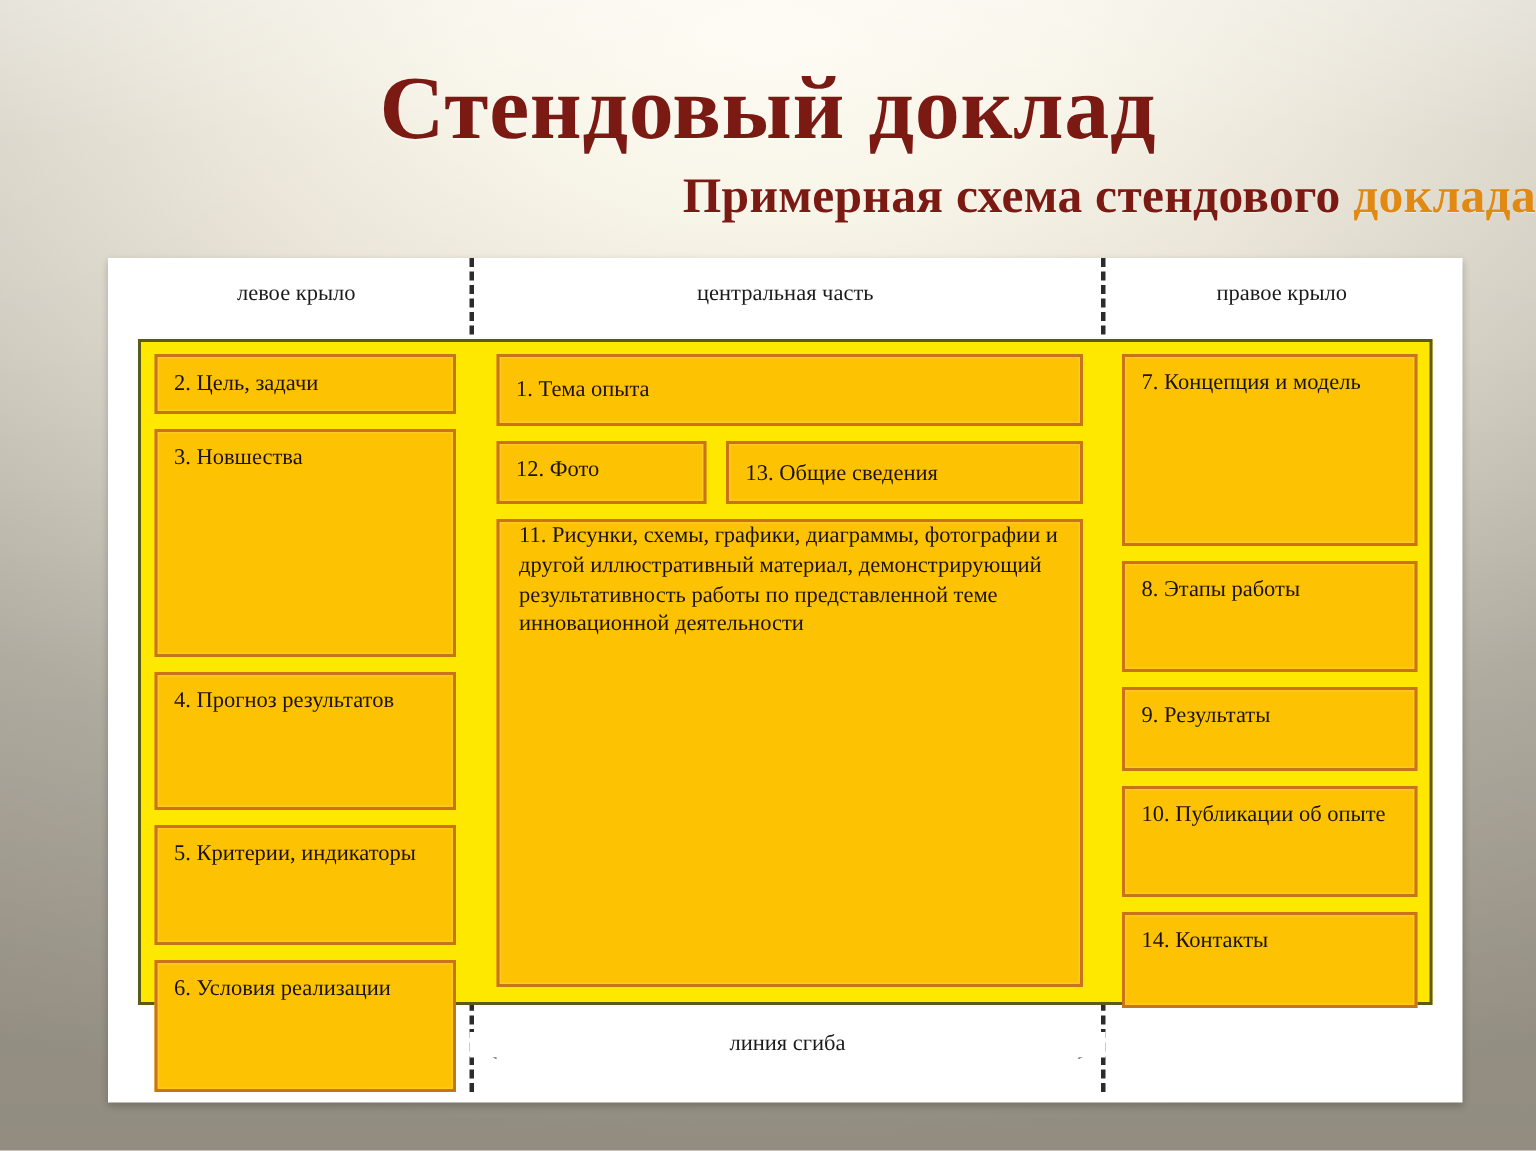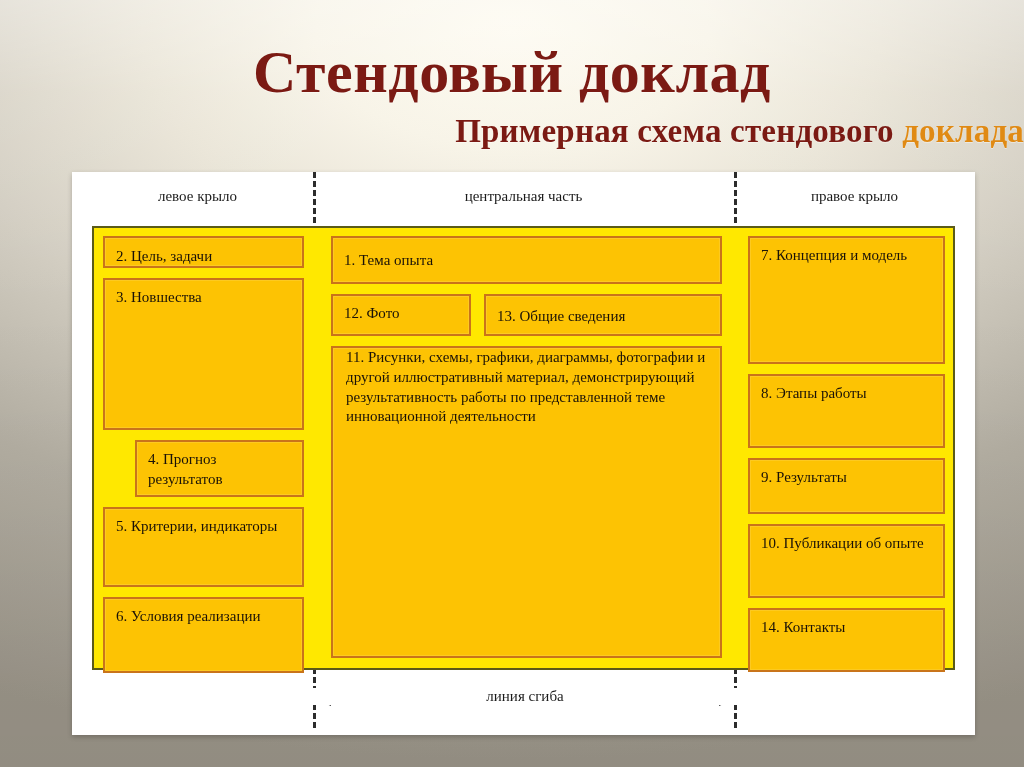--- a/index.html
+++ b/index.html
@@ -135,25 +135,25 @@
     font-family: "Liberation Serif", "DejaVu Serif", serif;
     font-size: 15px;
     color: #1a1208;
     padding: 8px 11px;
     line-height: 1.32;
     margin-bottom: 10px;
     box-shadow: inset 0 0 0 1px rgba(255,255,255,0.12);
   }
 
   
-  .b2  { height: 32px;  padding-top: 9px; }
+  .b2  { height: 40px;  padding-top: 9px; }
   .b3  { height: 152px; }
-  .b4  { height: 57px; margin-left: 32px;  }
+  .b4  { height: 92px;  }
   .b5  { height: 80px;  }
-  .b6  { height: 76px;  margin-bottom: 0; }
+  .b6  { height: 88px;  margin-bottom: 0; }
 
   
   .b1  { height: 48px;  padding-top: 13px; }
   .row-12-13 {
     display: flex;
     gap: 13px;
     margin-bottom: 10px;
   }
   .b12 { width: 140px; height: 42px; margin-bottom: 0; }
   .b13 { flex: 1;      height: 42px; padding-top: 11px; margin-bottom: 0; }

